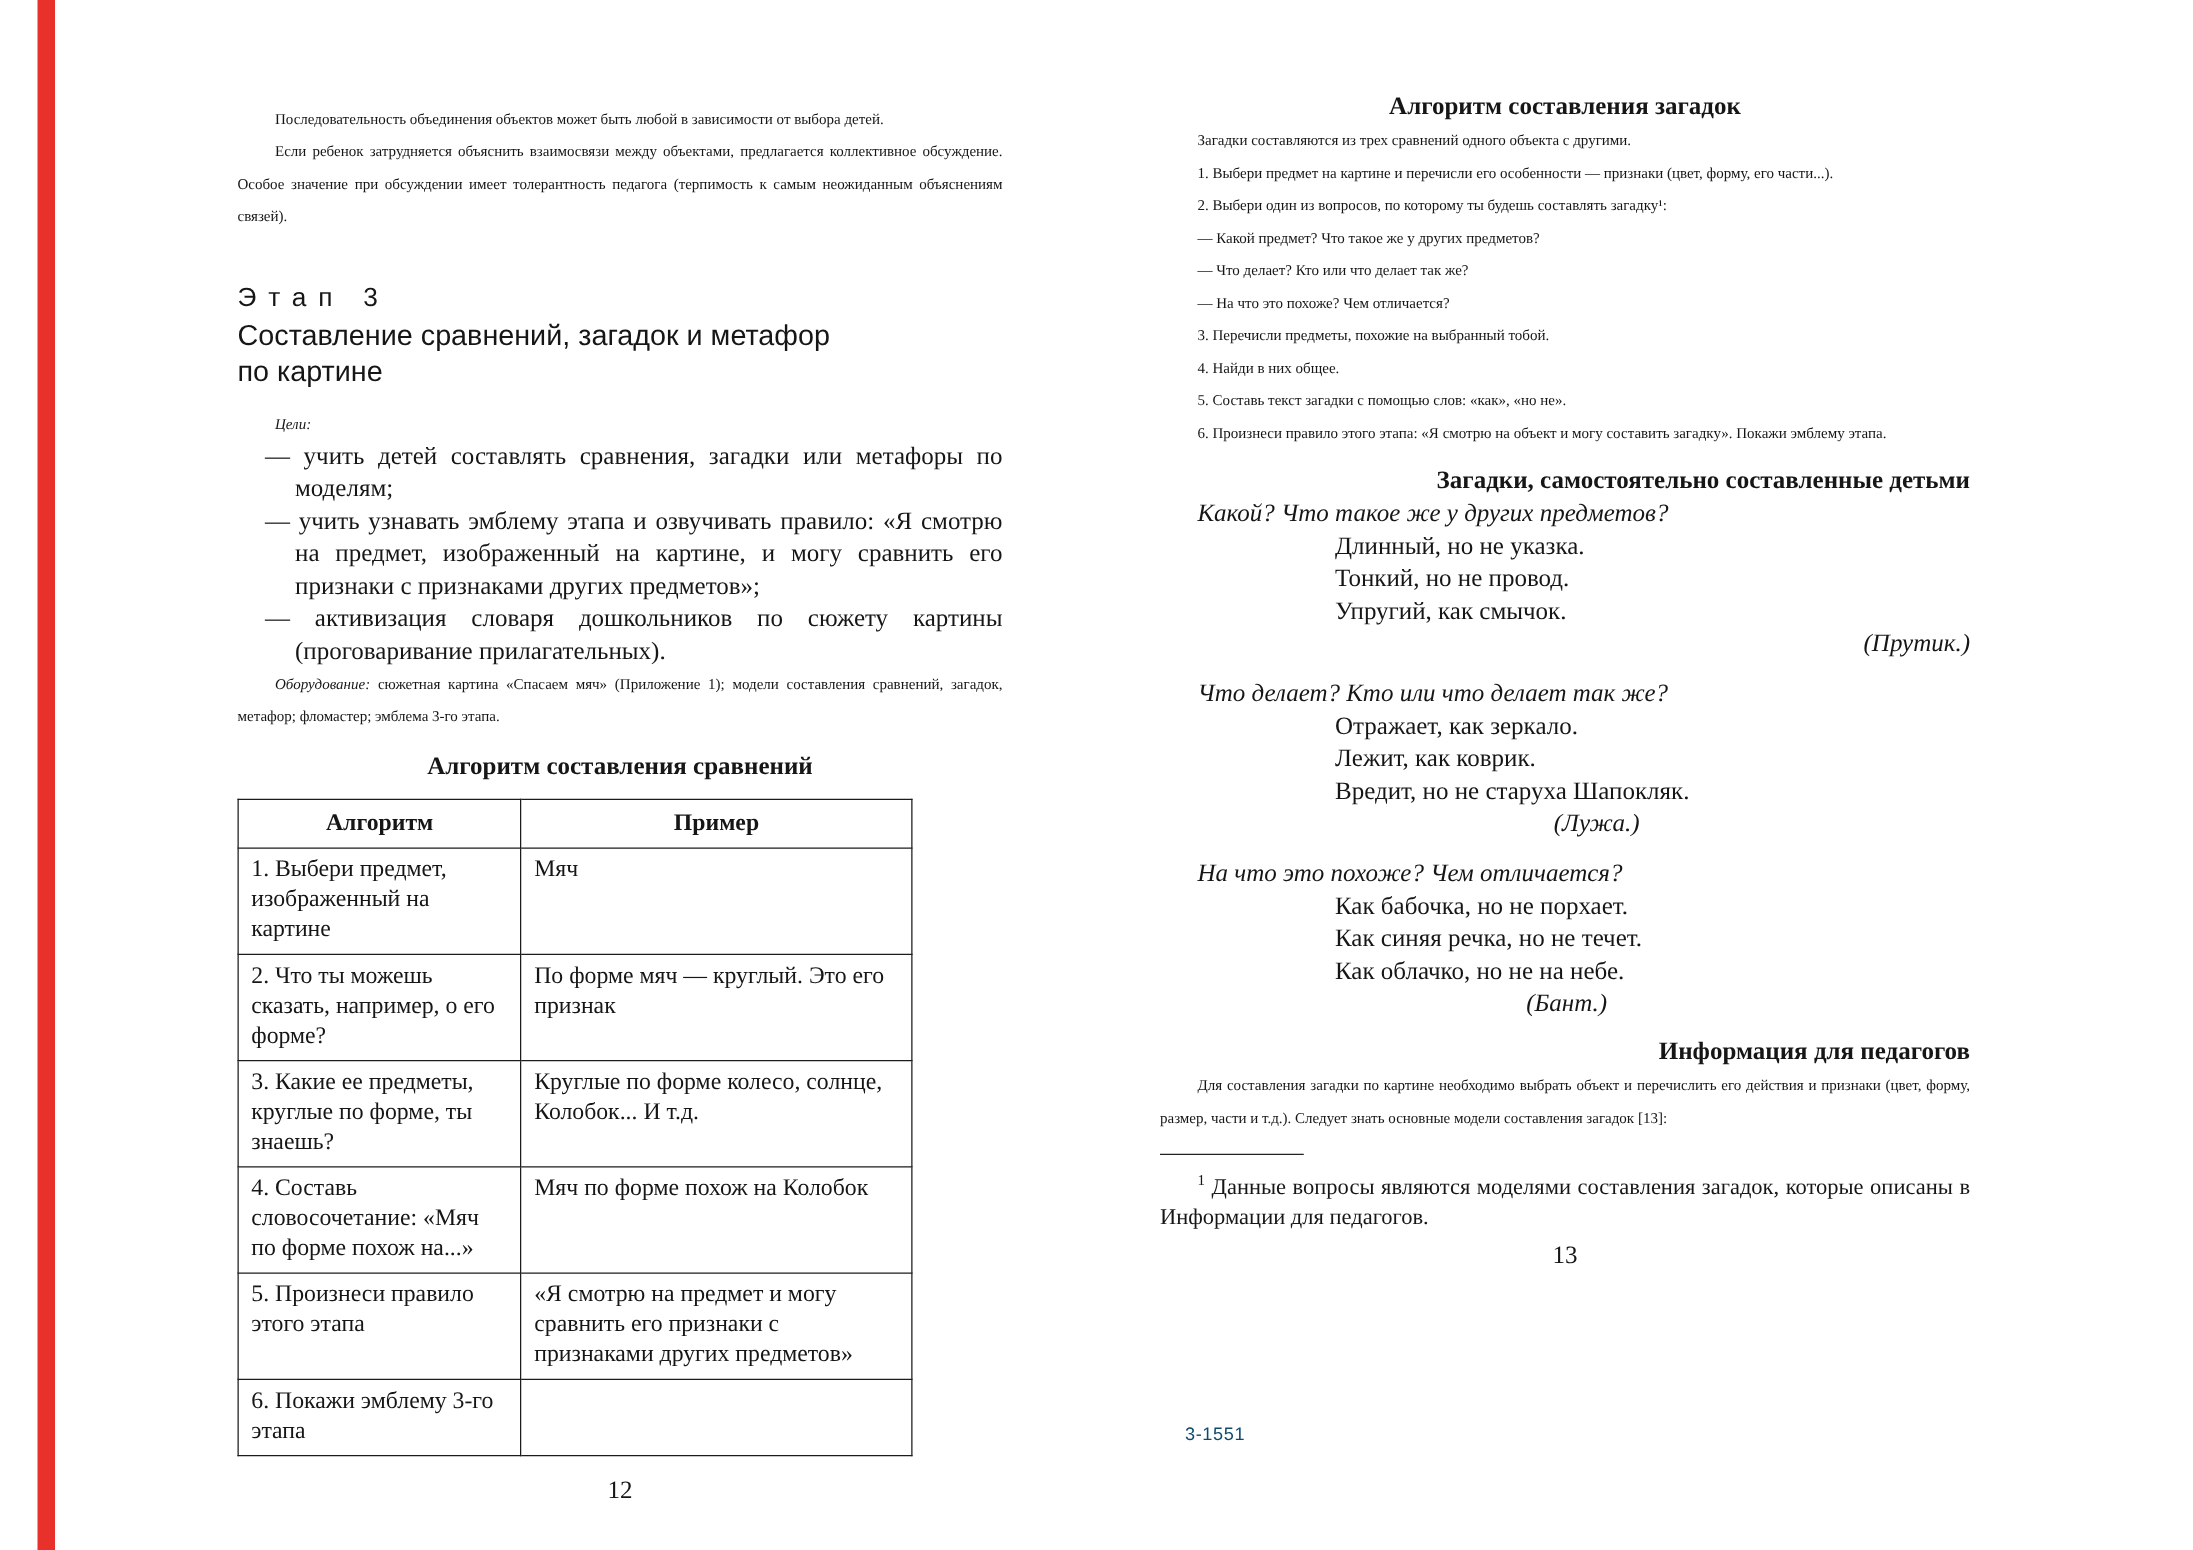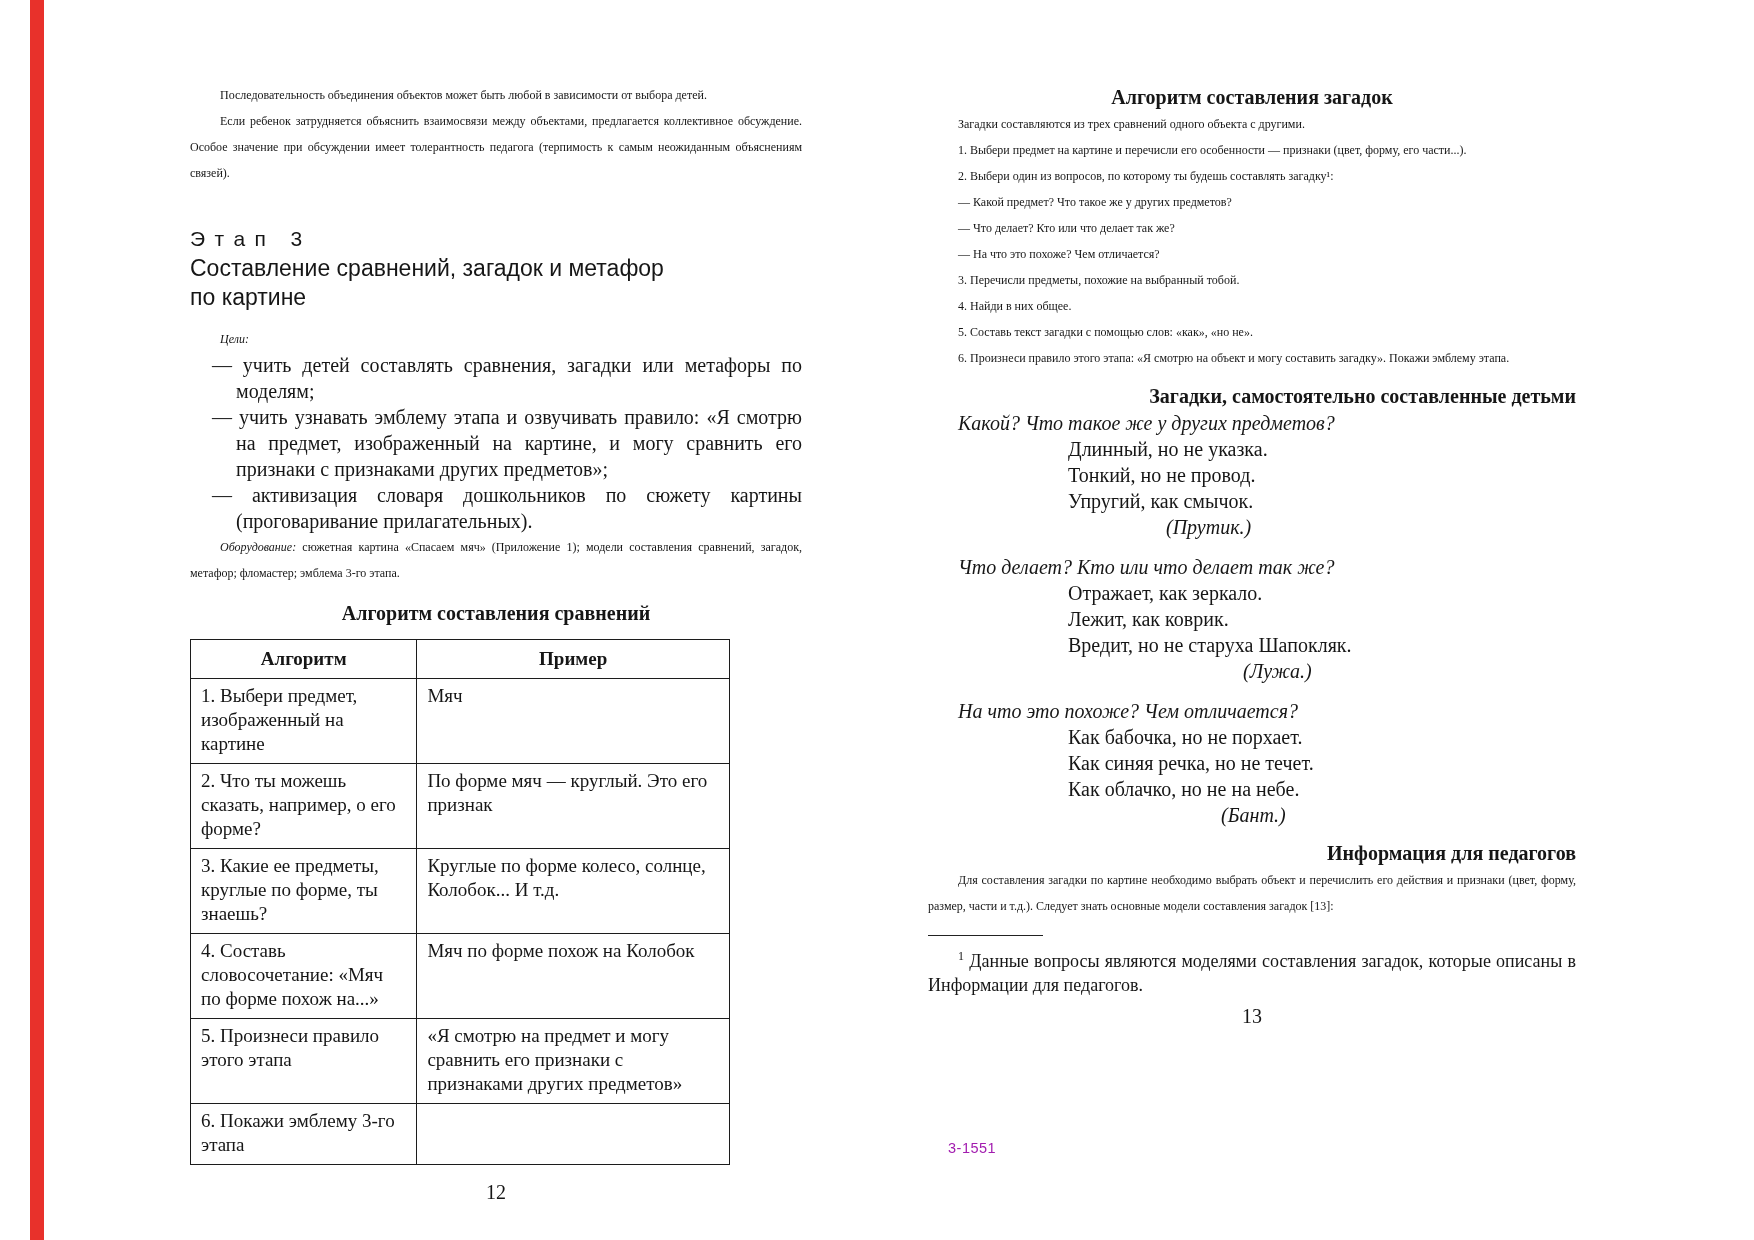--- a/index.html
+++ b/index.html
@@ -7,21 +7,21 @@
     width:1754px; height:1240px;
     background:#ffffff;
     font-family:"Liberation Serif", serif;
     color:#161616;
     position:relative;
     overflow:hidden;
   }
   .edge-strip { position:absolute; left:30px; top:0; width:14px; height:1240px; }
   .page { position:absolute; }
   #left-page  { left:190px; top:82px;  width:612px; }
-  #right-page { left:928px; top:84px;  width:648px; }
+  #right-page { left:928px; top:72px;  width:648px; }
   p { margin:0; }
   .para, .goals-label, .item, .dash-q {
     font-size:12px; line-height:26px; text-align:justify; text-indent:30px;
   }
   .goals-label { font-style:italic; }
   .goal {
     font-size:20px; line-height:26px; text-align:justify;
     padding-left:46px; text-indent:-24px;
   }
   .it { font-style:italic; }
@@ -41,30 +41,30 @@
   th, td {
     border:1.6px solid #1c1c1c; vertical-align:top;
     padding:5px 10px 7px 10px; text-align:left;
   }
   th { text-align:center; font-weight:bold; padding:7px 10px; }
   .col-algo { width:42%; }
   .pagenum { text-align:center; font-size:20px; margin-top:16px; }
   .q-italic { font-style:italic; font-size:20px; line-height:26px; text-indent:30px; }
   .poem-line { font-size:20px; line-height:26px; padding-left:140px; }
   .answer { font-style:italic; font-size:20px; line-height:26px; }
-  .ans-1 { padding-left:238px; }
+  .ans-1 { padding-left:238px;text-align:right; }
   .ans-2 { padding-left:315px; }
   .ans-3 { padding-left:293px; }
   .fn-rule { width:115px; height:0; border:none; border-top:1.6px solid #222; margin:16px 0 8px 0; }
   .footnote { font-size:18px; line-height:24px; text-align:justify; text-indent:30px; }
   .footnote sup { font-size:12px; }
   .signature {
     position:absolute; left:948px; top:1140px;
     font-family:"Liberation Sans", sans-serif;
-    font-size:14.5px; letter-spacing:0.5px; color:#a21caf;
+    font-size:14.5px; letter-spacing:0.5px; color:#0c4a6e;
   }
 </style>
 </head>
 <body>
 
 <div class="edge-strip" style="background: rgb(232, 49, 43);"></div>
 
 <div class="page" id="left-page">
   <p class="para">Последовательность объединения объектов может быть любой в зависимости от выбора детей.</p>
   <p class="para">Если ребенок затрудняется объяснить взаимосвязи между объектами, предлагается коллективное обсуждение. Особое значение при обсуждении имеет толерантность педагога (терпимость к самым неожиданным объяснениям связей).</p>

